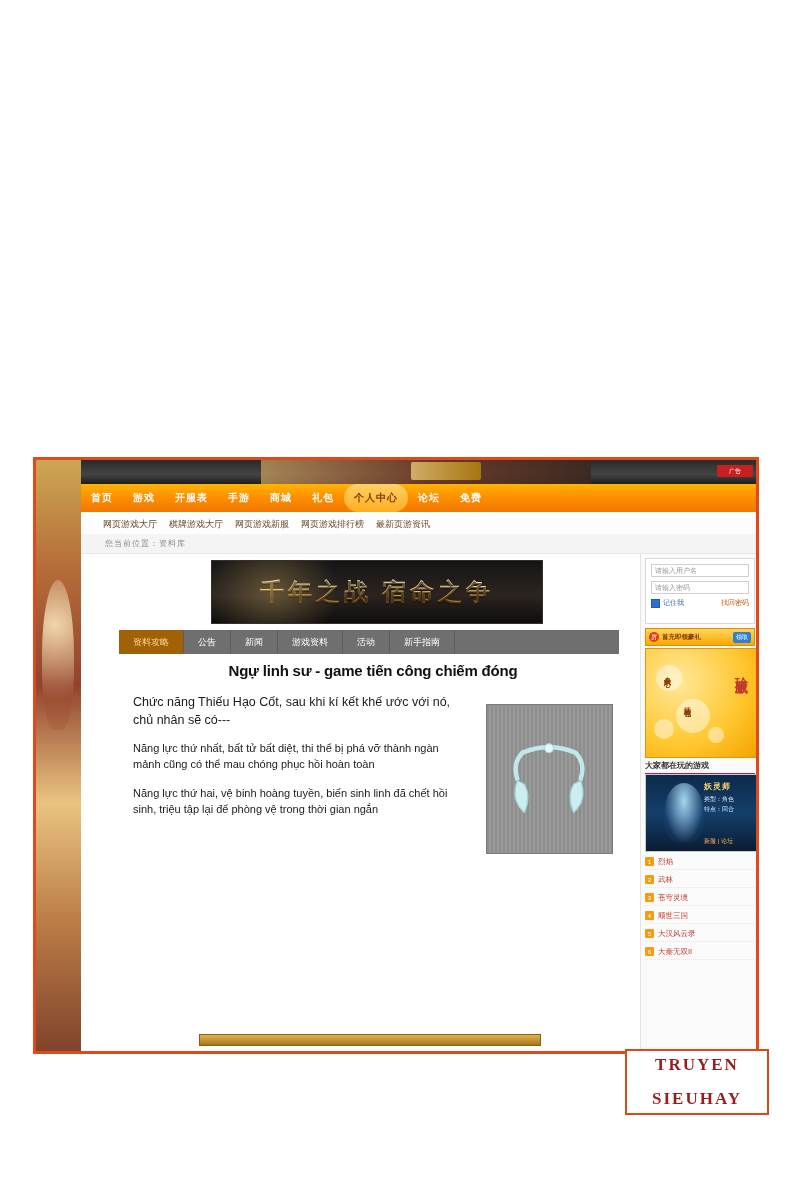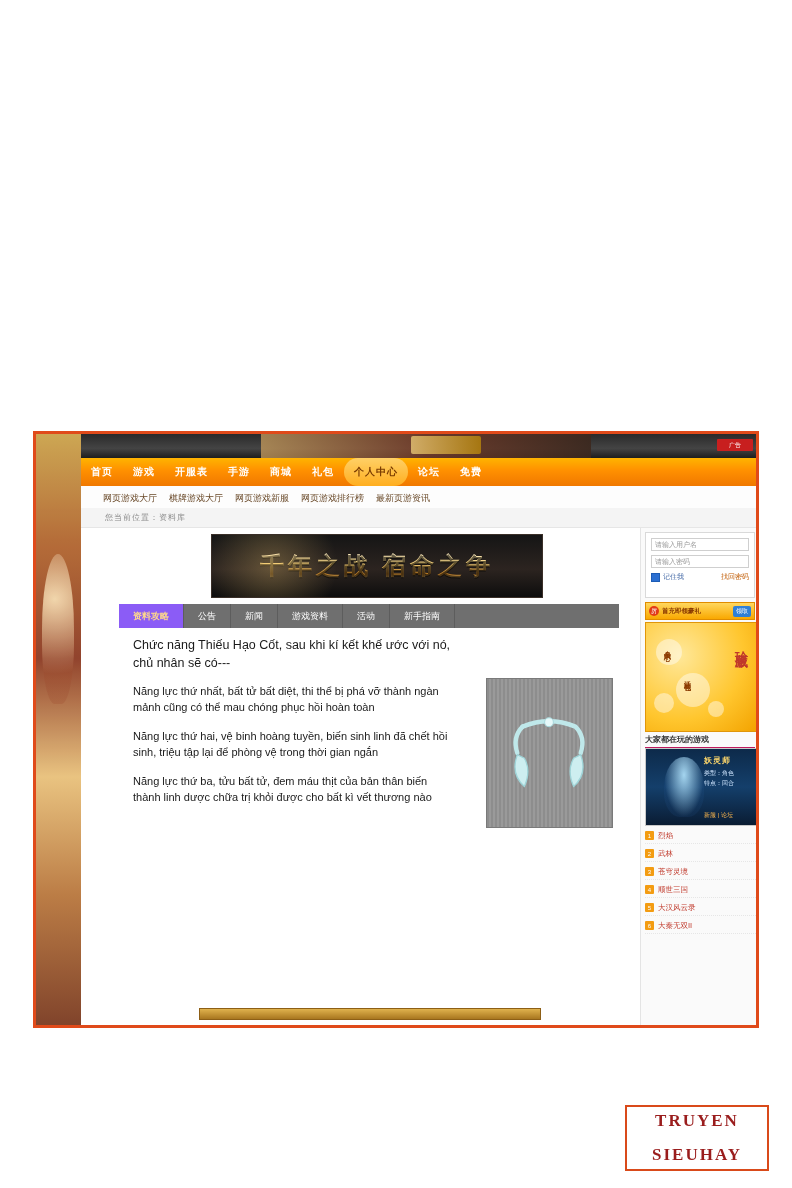--- a/index.html
+++ b/index.html
@@ -7,21 +7,21 @@
     width:792px;height:1188px;
     background:#ffffff;
     font-family:"Liberation Sans", sans-serif;
     position:relative;
     overflow:hidden;
   }
 
   
   #panel{
     position:absolute;
-    left:33px; top:431px;
+    left:33px; top:457px;
     width:726px; height:597px;
     border:3px solid #e04a1a;
     background:#ffffff;
     overflow:hidden;
     box-sizing:border-box;
   }
 
   
   #art-left{
     position:absolute;left:0;top:0;width:45px;height:100%;
@@ -121,21 +121,21 @@
   #tabstrip{
     position:absolute;left:38px;top:76px;width:500px;height:24px;
     background:#6f6f6f;display:flex;align-items:stretch;
   }
   #tabstrip .tab{
     display:flex;align-items:center;justify-content:center;
     color:#ffffff;font-size:9px;padding:0 14px;white-space:nowrap;cursor:pointer;
     border-right:1px solid #5d5d5d;
   }
   #tabstrip .tab.active{
-    background:#8b5cf6;color:#ffd98a;font-weight:bold;
+    background:#a16207;color:#ffd98a;font-weight:normal;
   }
 
   
   #article{
     position:absolute;left:52px;top:108px;width:480px;
   }
   #article-title{
     font-family:"Liberation Sans", sans-serif;
     font-size:15px;font-weight:bold;color:#111;
     text-align:center;margin:0 0 14px 0;letter-spacing:-.2px;
@@ -241,21 +241,21 @@
     border-bottom:1px dotted #e6e6e6;
   }
   .rank-row .num{
     width:9px;height:9px;background:#f39c12;color:#fff;font-size:6px;
     display:flex;align-items:center;justify-content:center;border-radius:1px;
   }
   .rank-row .nm{color:#c0392b;}
 
   
   #watermark{
-    position:absolute;left:625px;top:1105px;width:140px;height:62px;
+    position:absolute;left:625px;top:1049px;width:140px;height:62px;
     border:2px solid #d94a1a;background:#fff;
     display:flex;flex-direction:column;align-items:center;justify-content:center;gap:11px;
   }
   #watermark .wm-l1,#watermark .wm-l2{
     font-family:"Liberation Serif", serif;
     color:#9a1d1d;font-size:17px;letter-spacing:2px;font-weight:bold;line-height:1.35;
   }
 </style>
 </head>
 <body>
@@ -304,24 +304,24 @@
       <div id="tabstrip">
         <div class="tab active">资料攻略</div>
         <div class="tab">公告</div>
         <div class="tab">新闻</div>
         <div class="tab">游戏资料</div>
         <div class="tab">活动</div>
         <div class="tab">新手指南</div>
       </div>
 
       <div id="article">
+        <h1 id="article-title">Ngự linh sư - game tiến công chiếm đóng</h1>
         <p id="article-lead">Chức năng Thiếu Hạo Cốt, sau khi kí kết khế ước với nó, chủ nhân sẽ có---</p>
         <p class="para">Năng lực thứ nhất, bất tử bất diệt, thi thể bị phá vỡ thành ngàn mảnh cũng có thể mau chóng phục hồi hoàn toàn</p>
         <p class="para">Năng lực thứ hai, vệ binh hoàng tuyền, biến sinh linh đã chết hồi sinh, triệu tập lại để phòng vệ trong thời gian ngắn</p>
-        <p class="para">Năng lực thứ ba, tửu bất tử, đem máu thịt của bản thân biến thành linh dược chữa trị khỏi được cho bất kì vết thương nào</p>
       </div>
 
       <div id="item-image">
         <svg class="necklace" viewBox="0 0 100 100">
           <path d="M20 20 Q50 8 80 20 Q92 32 86 50" fill="none" stroke="#bfe8ea" stroke-width="5" stroke-linecap="round"></path>
           <path d="M20 20 Q8 32 14 50" fill="none" stroke="#bfe8ea" stroke-width="5" stroke-linecap="round"></path>
           <path d="M14 52 Q6 74 22 88 Q30 70 22 56 Z" fill="#cdeef0" stroke="#9fd4d8" stroke-width="1.5"></path>
           <path d="M86 52 Q94 74 78 88 Q70 70 78 56 Z" fill="#cdeef0" stroke="#9fd4d8" stroke-width="1.5"></path>
           <circle cx="50" cy="15" r="5" fill="#e6f8f9" stroke="#a9d9dd" stroke-width="1.2"></circle>
         </svg>

